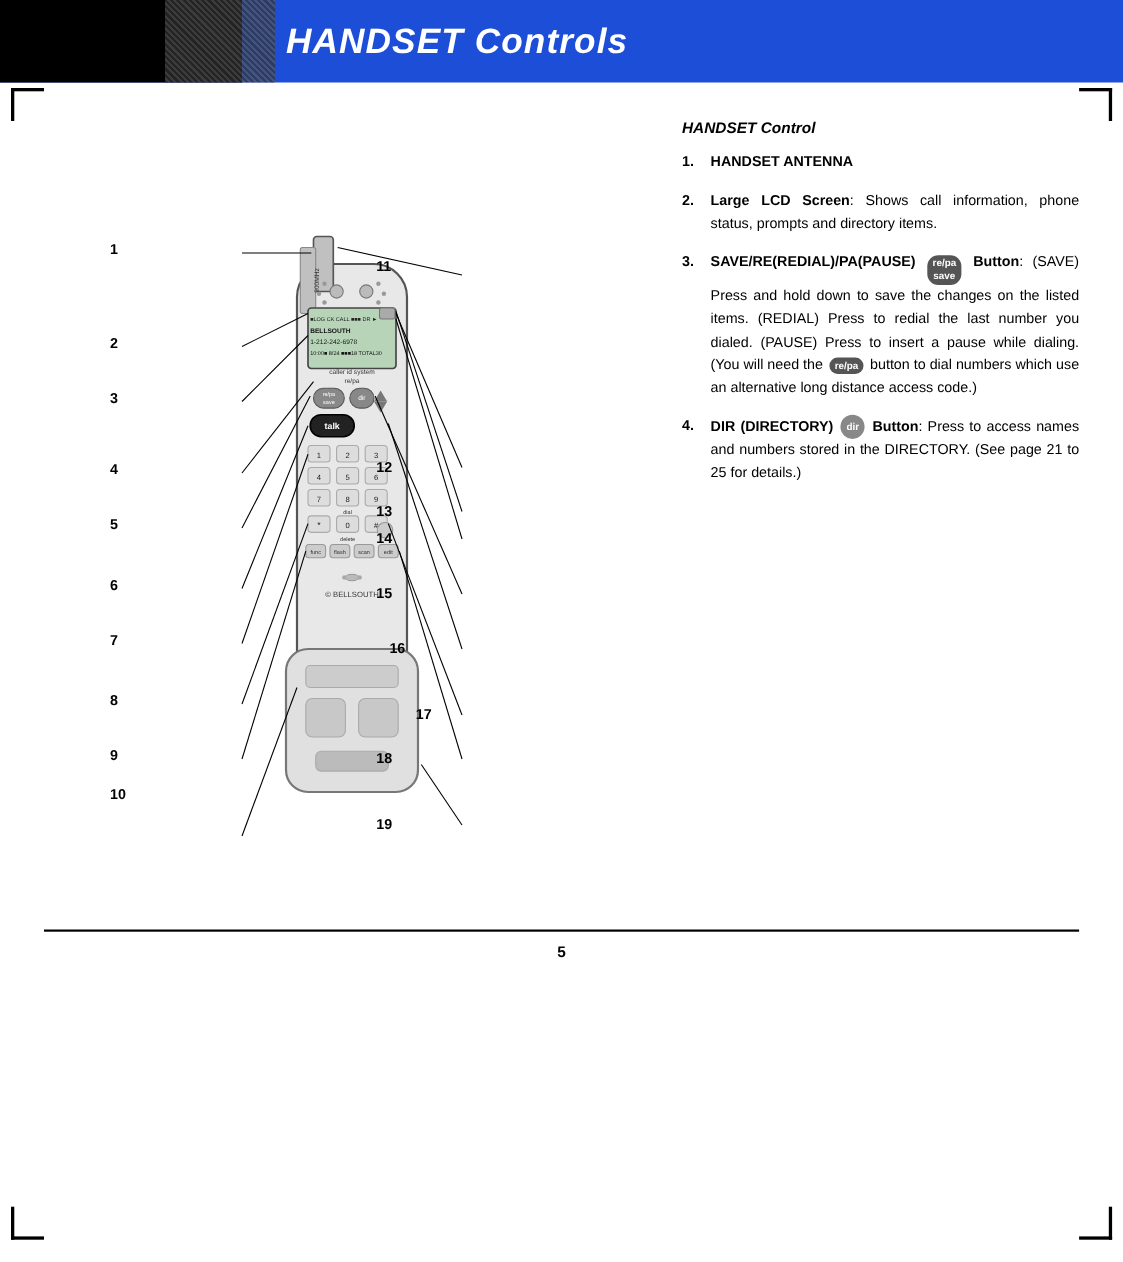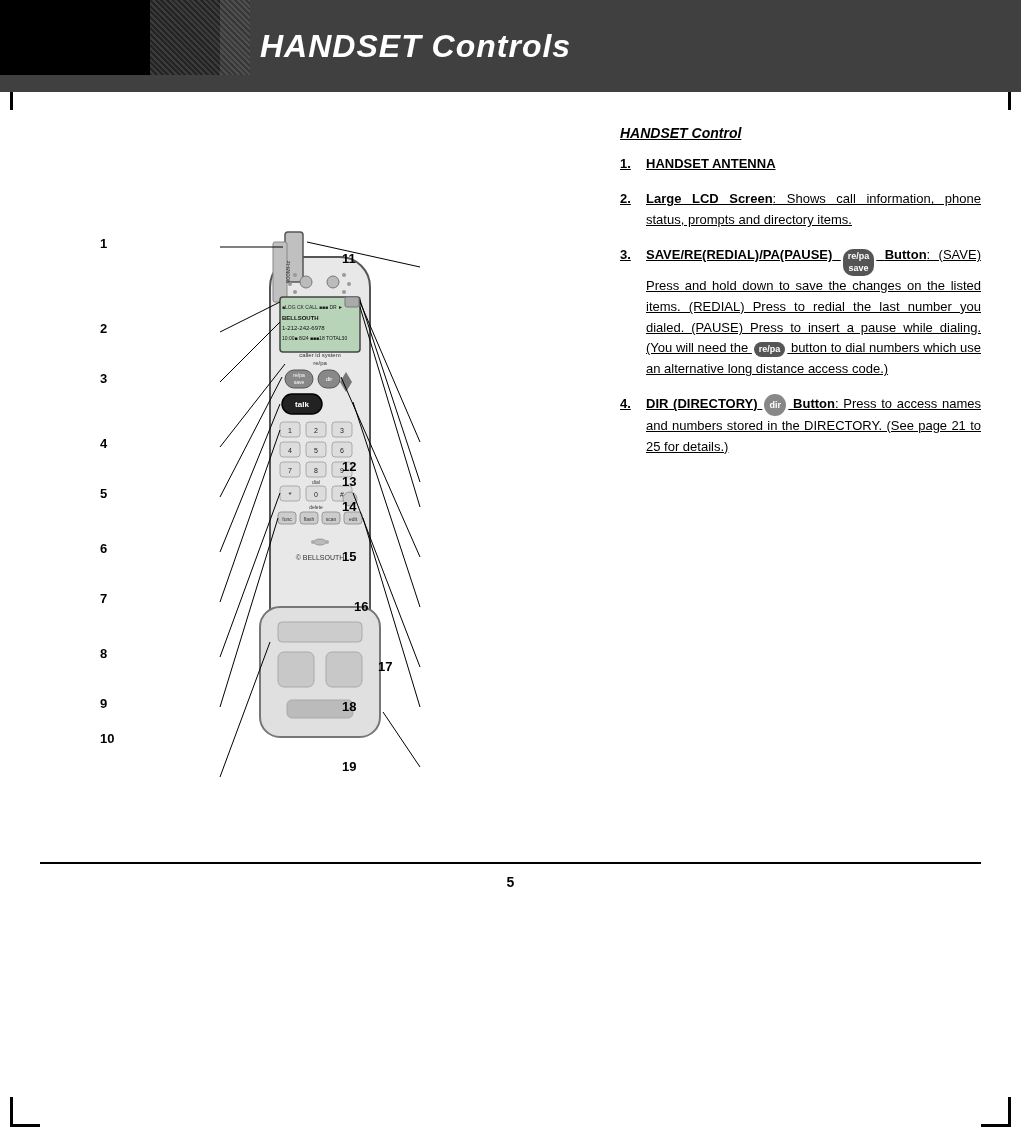--- a/index.html
+++ b/index.html
@@ -7,22 +7,22 @@
       background: #ffffff;
       font-family: Arial, sans-serif;
       width: 1021px;
       min-height: 1147px;
       position: relative;
       overflow-x: hidden;
     }
 
     
     .header-bar {
-      background: #404040;
-      height: 92px;
+      background: #1d4ed8;
+      height: 75px;
       display: flex;
       align-items: center;
       padding-left: 260px;
       position: relative;
     }
     .header-bar::before {
       content: '';
       position: absolute;
       left: 0;
       top: 0;
@@ -65,21 +65,20 @@
       position: relative;
       min-height: 720px;
     }
 
     
     .description-area {
       flex: 1;
       padding-top: 10px;
       font-size: 13px;
       line-height: 1.6;
-      text-decoration: underline;
     }
 
     .description-title {
       font-weight: bold;
       font-style: italic;
       margin-bottom: 10px;
       font-size: 14px;
     }
 
     .description-item {
@@ -351,21 +350,21 @@
       <div class="callout-number" style="left:60px; top:260px;">3</div>
       <div class="callout-number" style="left:60px; top:325px;">4</div>
       <div class="callout-number" style="left:60px; top:375px;">5</div>
       <div class="callout-number" style="left:60px; top:430px;">6</div>
       <div class="callout-number" style="left:60px; top:480px;">7</div>
       <div class="callout-number" style="left:60px; top:535px;">8</div>
       <div class="callout-number" style="left:60px; top:585px;">9</div>
       <div class="callout-number" style="left:60px; top:620px;">10</div>
 
       <div class="callout-number" style="left:302px; top:140px;text-align:center;">11</div>
-      <div class="callout-number" style="left:302px; top:323px;margin-top:25px;">12</div>
+      <div class="callout-number" style="left:302px; top:323px;">12</div>
       <div class="callout-number" style="left:302px; top:363px;">13</div>
       <div class="callout-number" style="left:302px; top:388px;">14</div>
       <div class="callout-number" style="left:302px; top:438px;">15</div>
       <div class="callout-number" style="left:314px; top:488px;">16</div>
       <div class="callout-number" style="left:302px; top:548px;margin-left:36px;">17</div>
       <div class="callout-number" style="left:302px; top:588px;">18</div>
       <div class="callout-number" style="left:302px; top:648px;">19</div>
 
     </div>
   </div>

